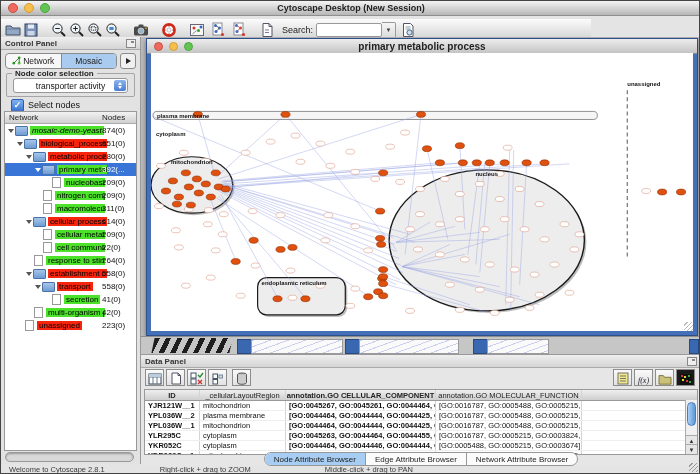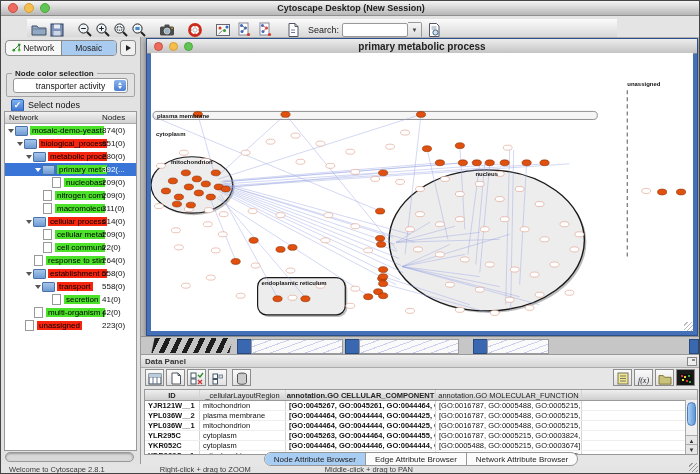--- a/index.html
+++ b/index.html
@@ -5,21 +5,21 @@
   html,body{margin:0;padding:0;background:#555;}
   #win{position:relative;width:700px;height:474px;background:#e4e4e4;font-family:"Liberation Sans",sans-serif;overflow:hidden;border:1px solid #444;box-sizing:border-box;color:#111;}
   
   .titlebar{position:absolute;left:0;top:0;width:700px;height:14px;background:linear-gradient(#f4f4f4,#d2d2d2 55%,#b6b6b6);border-bottom:1px solid #8f8f8f;display:flex;align-items:center;}
   .tl{width:8px;height:8px;border-radius:50%;margin-left:6px;flex:none;}
   .tl.r{background:#ee6a5e;border:1px solid #c94f42;margin-left:7px;}
   .tl.y{background:#f5bf4f;border:1px solid #d69e33;}
   .tl.g{background:#61c454;border:1px solid #4aa73c;}
   .wtitle{position:absolute;left:0;right:0;text-align:center;font-size:9px;font-weight:bold;color:#222;}
   
-  .toolbar{position:absolute;left:0;top:18px;width:590px;height:21px;background:linear-gradient(#fbfbfb,#e3e3e3 60%,#d2d2d2);border-bottom:1px solid #9a9a9a;display:flex;align-items:center;margin-left:26px;}
+  .toolbar{position:absolute;left:0;top:18px;width:590px;height:21px;background:linear-gradient(#fbfbfb,#e3e3e3 60%,#d2d2d2);border-bottom:1px solid #9a9a9a;display:flex;align-items:center;}
   .tbtn{width:18px;height:18px;display:flex;align-items:center;justify-content:center;flex:none;}
   .gap{width:10px;flex:none;}
   .sgap{width:3px;flex:none;}
   .slabel{font-size:9px;color:#222;margin:0 3px 0 6px;}
   .sinput{width:60px;height:12px;border:1px solid #999;border-radius:2px;font-size:8px;padding:0 2px;background:#fff;}
   .ddbtn{width:13px;height:14px;border:1px solid #999;border-left:none;border-radius:0 2px 2px 0;background:linear-gradient(#f6f6f6,#dcdcdc);display:flex;align-items:center;justify-content:center;font-size:6px;color:#444;}
   
   #cp{position:absolute;left:0;top:36px;width:140px;height:427px;background:#e2e2e2;border-right:1px solid #999;box-sizing:border-box;}
   .phead{height:12px;background:linear-gradient(#efefef,#d4d4d4);border-bottom:1px solid #aaa;font-size:8px;font-weight:bold;color:#333;display:flex;align-items:center;padding:0 4px;justify-content:space-between;}
   .floatic{width:8px;height:7px;border:1px solid #888;background:#eee;position:relative;}
@@ -219,20 +219,24 @@
     <span class="tbtn">
         <svg width="16" height="16" viewBox="0 0 16 16">
           <path d="M3.5 1.5h7l2.5 2.5v10.5h-9.5z" fill="#fff" stroke="#556"></path>
           <circle cx="9.5" cy="10.5" r="2.6" fill="#cfe0f4" stroke="#467"></circle>
           <path d="M5.5 5h5M5.5 7h5" stroke="#89a"></path>
         </svg>
       </span>
   </div>
 
   <div id="cp">
+    <div class="phead">
+      <span>Control Panel</span>
+      <span class="floatic"></span>
+    </div>
     <div class="cptabs">
       <span class="seg2">
         <span class="tseg">
           <svg width="9" height="9" viewBox="0 0 10 10">
               <circle cx="2" cy="8" r="1.5" fill="#2a9a2a"></circle>
               <circle cx="8" cy="2" r="1.5" fill="#2a9a2a"></circle>
               <circle cx="8" cy="8" r="1.5" fill="#66cc44"></circle>
               <path d="M2 8L8 2M8 8L8 2" stroke="#2a7a2a" fill="none"></path>
             </svg>
           <span>Network</span>
@@ -260,21 +264,21 @@
     <div class="treewrap">
       <div class="thead">
         <span class="c1">Network</span>
         <span class="c2">Nodes</span>
       </div>
       <div id="tree-rows">
           <div class="trow">
             <span class="tind" style="width: 2px;"></span>
             <span class="tarrow"></span>
             <span class="ticon-folder"></span>
-            <span class="tlabel green" style="max-width: 73px;">mosaic-demo-yeast</span>
+            <span class="tlabel green" style="max-width: 73px; font-style: italic;">mosaic-demo-yeast</span>
             <span class="tnodes">874(0)</span>
           </div>
           <div class="trow">
             <span class="tind" style="width: 11px;"></span>
             <span class="tarrow"></span>
             <span class="ticon-folder"></span>
             <span class="tlabel red" style="max-width: 64px;">biological_process</span>
             <span class="tnodes">651(0)</span>
           </div>
           <div class="trow">

